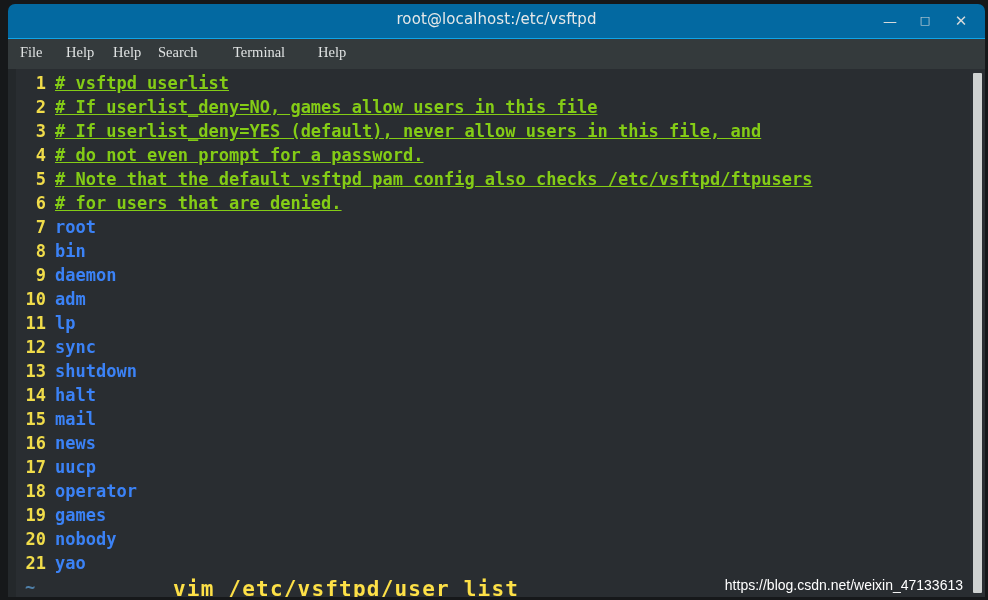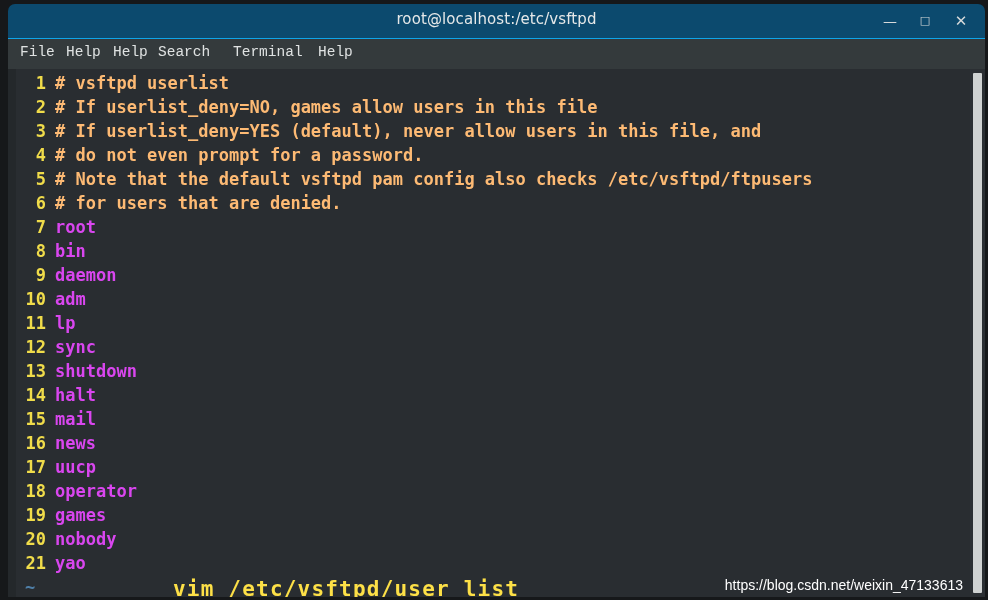--- a/index.html
+++ b/index.html
@@ -23,21 +23,21 @@
     box-sizing: border-box;
   }
 
   
   #titlebar {
     position: absolute;
     left: 8px;
     top: 4px;
     right: 3px;
     height: 34px;
-    background: #0c4a6e;
+    background: #0369a1;
     border-top-left-radius: 7px;
     border-top-right-radius: 7px;
     border-bottom: 3px solid #0ea5e9;
   }
   #title-text {
     position: absolute;
     left: 0; right: 0;
     top: 6px;
     text-align: center;
     color: #e6e8e8;
@@ -70,21 +70,21 @@
     right: 3px;
     height: 30px;
     background: #343a3c;
     border-bottom: 1px solid #23282a;
   }
   .menu-item {
     position: absolute;
     top: 5px;
     color: #dfe2e2;
     font-size: 14.5px;
-    font-family: Liberation Mono, monospace;
+    font-family: Liberation Serif, serif;
     user-select: none;
     white-space: nowrap;
   }
 
   
   #terminal {
     position: absolute;
     left: 8px;
     top: 69px;
     right: 3px;
@@ -119,22 +119,22 @@
     width: 30px;
     text-align: right;
     color: #f0dc4a;
     font-weight: bold;
   }
   .ltext {
     display: inline-block;
     padding-left: 9px;
     font-weight: bold;
   }
-  .c-comment { color: #fdba74; }
-  .c-plain   { color: #d946ef; text-align: right; }
+  .c-comment { color: #84cc16; text-decoration: underline; }
+  .c-plain   { color: #3b82f6; text-align: right; }
   .tilde {
     color: #4f7fa8;
     font-weight: bold;
     display: inline-block;
     padding-left: 9px;
   }
 
   
   #scrollbar-track {
     position: absolute;

